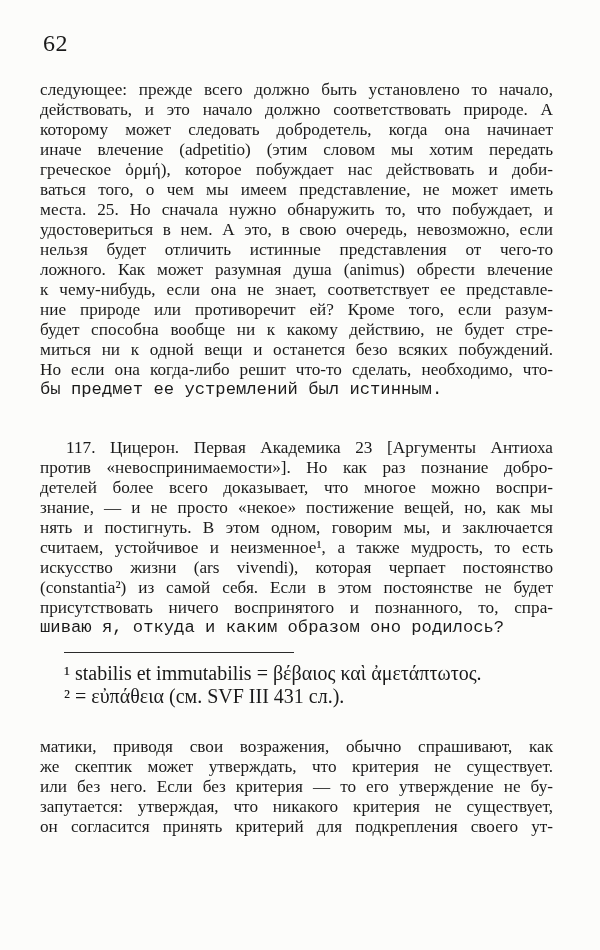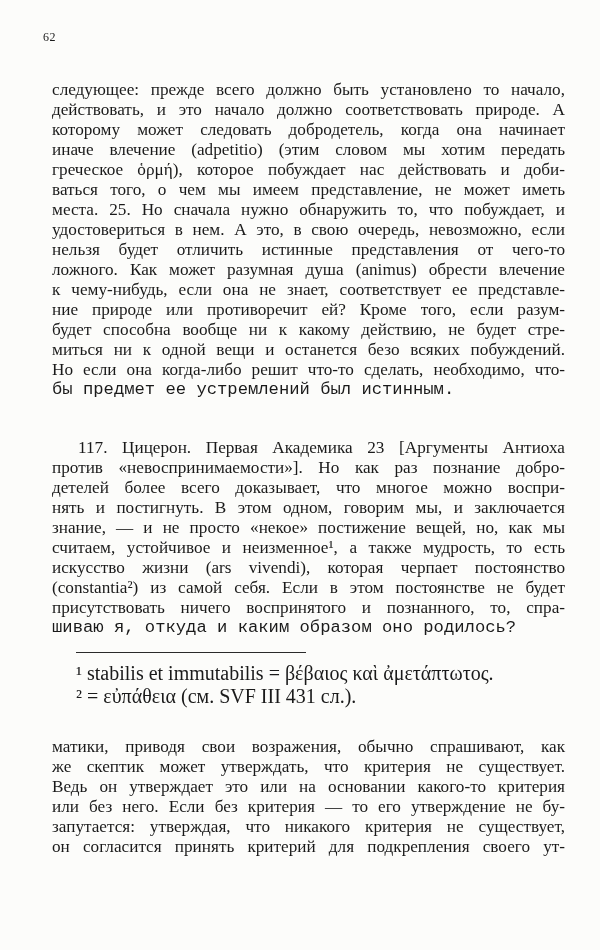--- a/index.html
+++ b/index.html
@@ -11,26 +11,26 @@
     background: #fcfcfa;
     font-family: "Liberation Serif", "DejaVu Serif", serif;
     color: #1a1a1a;
     overflow: hidden;
     box-sizing: border-box;
   }
   .page-number {
     position: absolute;
     left: 43px;
     top: 30px;
-    font-size: 12px;
+    font-size: 24px;
     letter-spacing: 0.5px;
   }
   .text-column {
     position: absolute;
-    left: 52px;
+    left: 40px;
     top: 80px;
     width: 513px;
   }
   .block { margin: 0; }
   .block.b2 { margin-top: 20px; }
   .block.b3 { margin-top: 14px; }
   .block.b4 { margin-top: 29px; }
   .line {
     font-size: 17.2px;
     line-height: 20px;
@@ -78,35 +78,34 @@
         <div class="line just"><span>ние природе или противоречит ей? Кроме того, если разум-</span></div>
         <div class="line just"><span>будет способна вообще ни к какому действию, не будет стре-</span></div>
         <div class="line just"><span>миться ни к одной вещи и останется безо всяких побуждений.</span></div>
         <div class="line just"><span>Но если она когда-либо решит что-то сделать, необходимо, что-</span></div>
         <div class="line lastline"><span>бы предмет ее устремлений был истинным.</span></div>
       </div>
       <div class="block b2">
         <div class="line just indent"><b>117. Цицерон. Первая Академика 23</b><span> [Аргументы Антиоха</span></div>
         <div class="line just"><span>против «невоспринимаемости»]. Но как раз познание добро-</span></div>
         <div class="line just"><span>детелей более всего доказывает, что многое можно воспри-</span></div>
+        <div class="line just"><span>знание, — и не просто «некое» постижение вещей, но, как мы</span></div>
         <div class="line just"><span>нять и постигнуть. В этом одном, говорим мы, и заключается</span></div>
-        <div class="line just"><span>знание, — и не просто «некое» постижение вещей, но, как мы</span></div>
         <div class="line just"><span>считаем, устойчивое и неизменное¹, а также мудрость, то есть</span></div>
         <div class="line just"><span>искусство жизни (ars vivendi), которая черпает постоянство</span></div>
         <div class="line just"><span>(constantia²) из самой себя. Если в этом постоянстве не будет</span></div>
         <div class="line just"><span>присутствовать ничего воспринятого и познанного, то, спра-</span></div>
         <div class="line lastline"><span>шиваю я, откуда и каким образом оно родилось?</span></div>
       </div>
       <div class="block b3">
         <div class="fn-rule"></div>
         <div class="line fn"><span>¹ stabilis et immutabilis = βέβαιος καὶ ἀμετάπτωτος.</span></div>
         <div class="line fn"><span>² = εὐπάθεια (см. SVF III 431 сл.).</span></div>
       </div>
       <div class="block b4">
         <div class="line just"><span>матики, приводя свои возражения, обычно спрашивают, как</span></div>
         <div class="line just"><span>же скептик может утверждать, что критерия не существует.</span></div>
-        <div class="line just"><span>Ведь он утверждает это или на основании какого-то критерия</span></div>
         <div class="line just"><span>или без него. Если без критерия — то его утверждение не бу-</span></div>
         <div class="line just"><span>запутается: утверждая, что никакого критерия не существует,</span></div>
         <div class="line just"><span>он согласится принять критерий для подкрепления своего ут-</span></div>
       </div>
     </div>
 </div>
 
 </body></html>

